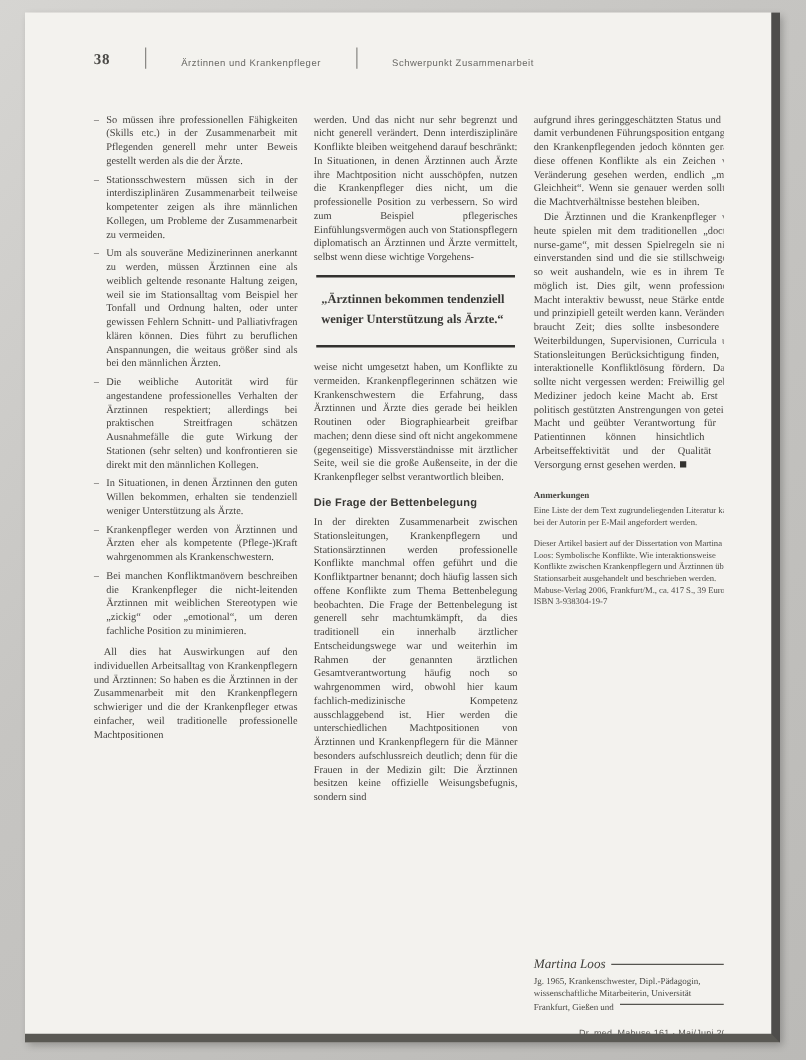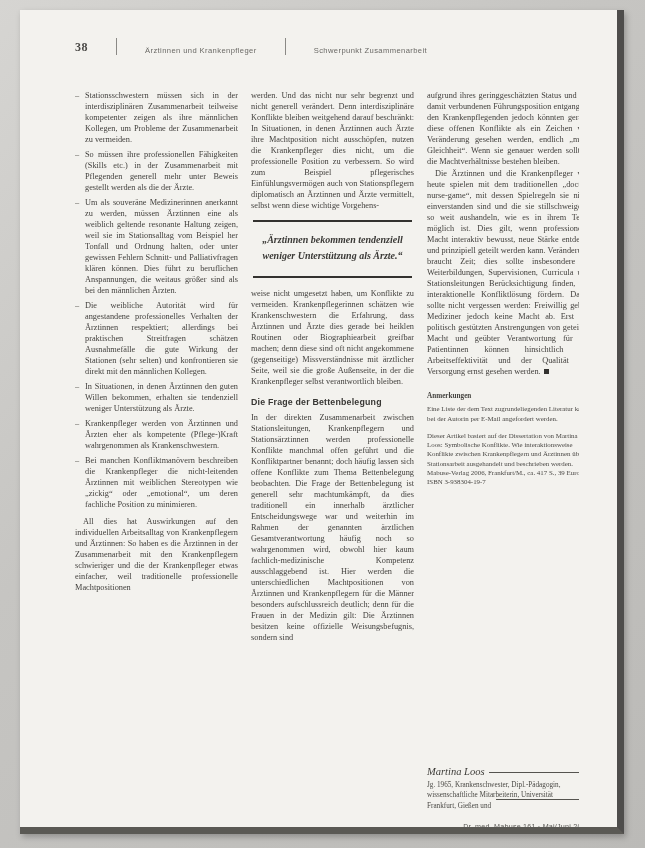--- a/index.html
+++ b/index.html
@@ -36,41 +36,41 @@
   .col p.cont{text-indent:0;}
   .col p.indent{text-indent:8px;}
   
   ul.bullets{list-style:none;margin:0;padding:0;}
   ul.bullets li{position:relative;padding-left:10px;margin-bottom:4px;}
   ul.bullets li::before{content:"–";position:absolute;left:0;top:0;color:#4a4845;}
   
   .pullquote{
     margin:9px 2px 10px 2px;padding:10px 4px 12px 4px;
     border-top:2px solid #33322f;border-bottom:2px solid #33322f;
-    text-align:center;
-    font-style:italic;font-weight:bold;
+    text-align:left;
+    font-weight:bold;
     font-size:10px;line-height:16px;color:#3a3936;
   }
   h2.subhead{
     font-family:"Liberation Sans",sans-serif;
     font-size:8.8px;margin:10px 0 4px 0;color:#383734;
     text-align:left;letter-spacing:.2px;
   }
   
   .col-right{display:flex;flex-direction:column;}
   .endmark{display:inline-block;width:5px;height:5px;background:#33322f;margin-left:3px;}
   .notes{margin-top:14px;font-size:6.9px;line-height:9.3px;color:#4a4845;text-align:left;}
   .notes h3{font-size:7.2px;margin:0 0 3px 0;font-weight:bold;color:#44433f;}
   .notes p{margin:0 0 8px 0;}
   .author{margin-top:auto;padding-top:8px;text-align:left;}
   .author .nameline{display:flex;align-items:baseline;gap:5px;text-align:center;}
   .author .name{font-size:10.5px;font-style:italic;color:#3d3c38;white-space:nowrap;}
   .rule{flex:1;border-bottom:1px solid #55544f;transform:translateY(-2px);}
   .author .bio{font-size:7.2px;line-height:10.5px;color:#4a4945;margin-top:3px;}
-  .author .bioline{display:flex;align-items:flex-start;gap:5px;}
+  .author .bioline{display:flex;align-items:center;gap:5px;}
   .pagefoot{
     text-align:right;font-size:7.2px;color:#5a5955;
     font-family:"Liberation Sans",sans-serif;margin-top:10px;letter-spacing:.2px;
   }
 </style>
 </head>
 <body>
 
 <div class="page">
 
@@ -79,22 +79,22 @@
     <span class="vrule"></span>
     <span class="headtitle">Ärztinnen und Krankenpfleger</span>
     <span class="vrule"></span>
     <span class="headsection">Schwerpunkt Zusammenarbeit</span>
   </div>
 
   <div class="cols">
 
     <section class="col col-left">
       <ul class="bullets">
+        <li><span>So müssen ihre professionellen Fähigkeiten (Skills etc.) in der Zusammenarbeit mit Pflegenden generell mehr unter Beweis gestellt werden als die der Ärzte.</span></li>
         <li><span>Stationsschwestern müssen sich in der interdisziplinären Zusammenarbeit teilweise kompetenter zeigen als ihre männlichen Kollegen, um Probleme der Zusammenarbeit zu vermeiden.</span></li>
-        <li><span>So müssen ihre professionellen Fähigkeiten (Skills etc.) in der Zusammenarbeit mit Pflegenden generell mehr unter Beweis gestellt werden als die der Ärzte.</span></li>
         <li><span>Um als souveräne Medizinerinnen anerkannt zu werden, müssen Ärztinnen eine als weiblich geltende resonante Haltung zeigen, weil sie im Stationsalltag vom Beispiel her Tonfall und Ordnung halten, oder unter gewissen Fehlern Schnitt- und Palliativfragen klären können. Dies führt zu beruflichen Anspannungen, die weitaus größer sind als bei den männlichen Ärzten.</span></li>
         <li><span>Die weibliche Autorität wird für angestandene professionelles Verhalten der Ärztinnen respektiert; allerdings bei praktischen Streitfragen schätzen Ausnahmefälle die gute Wirkung der Stationen (sehr selten) und konfrontieren sie direkt mit den männlichen Kollegen.</span></li>
         <li><span>In Situationen, in denen Ärztinnen den guten Willen bekommen, erhalten sie tendenziell weniger Unterstützung als Ärzte.</span></li>
         <li><span>Krankenpfleger werden von Ärztinnen und Ärzten eher als kompetente (Pflege-)Kraft wahrgenommen als Krankenschwestern.</span></li>
         <li><span>Bei manchen Konfliktmanövern beschreiben die Krankenpfleger die nicht-leitenden Ärztinnen mit weiblichen Stereotypen wie „zickig“ oder „emotional“, um deren fachliche Position zu minimieren.</span></li>
       </ul>
       <p class="indent" style="margin-top:6px">All dies hat Auswirkungen auf den individuellen Arbeitsalltag von Krankenpflegern und Ärztinnen: So haben es die Ärztinnen in der Zusammenarbeit mit den Krankenpflegern schwieriger und die der Krankenpfleger etwas einfacher, weil traditionelle professionelle Machtpositionen</p>
     </section>
 
     <section class="col col-mid">

